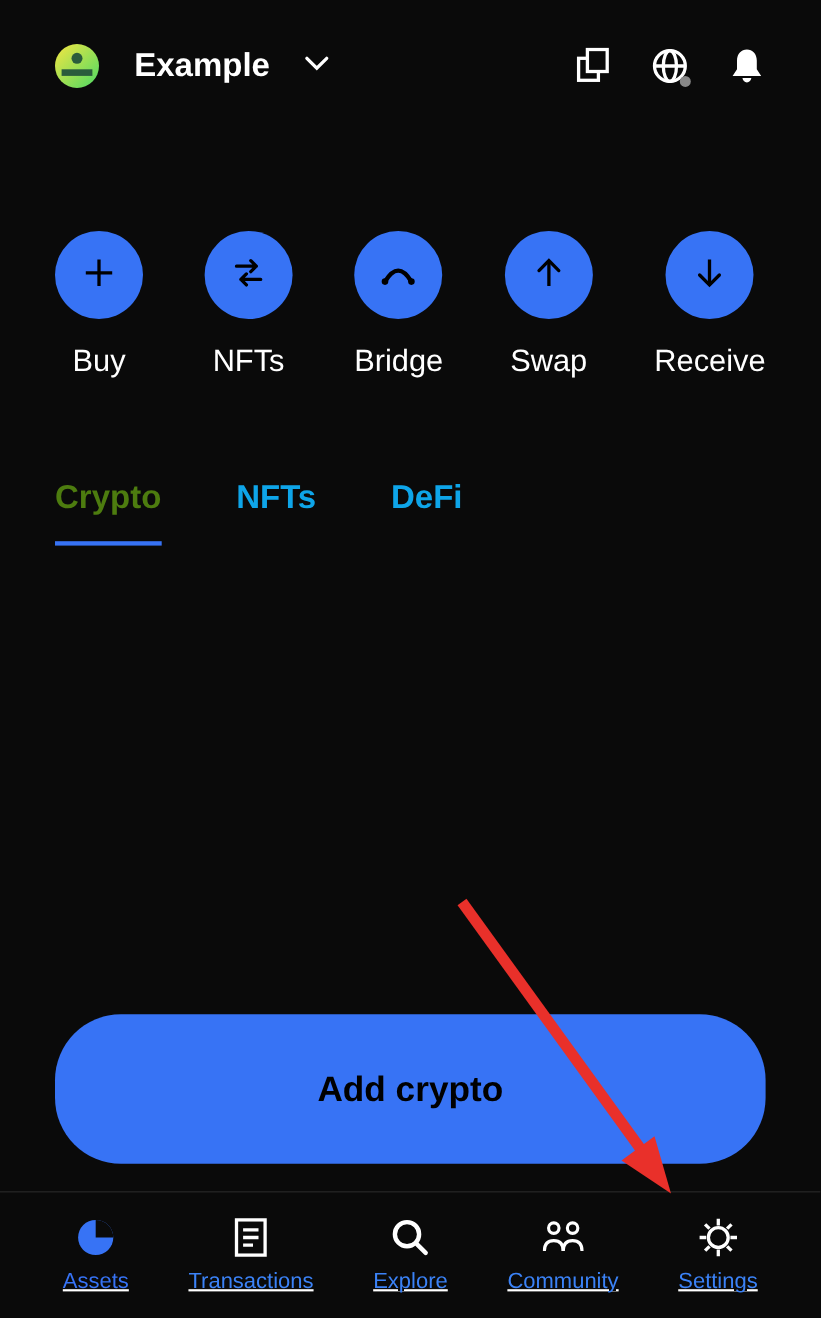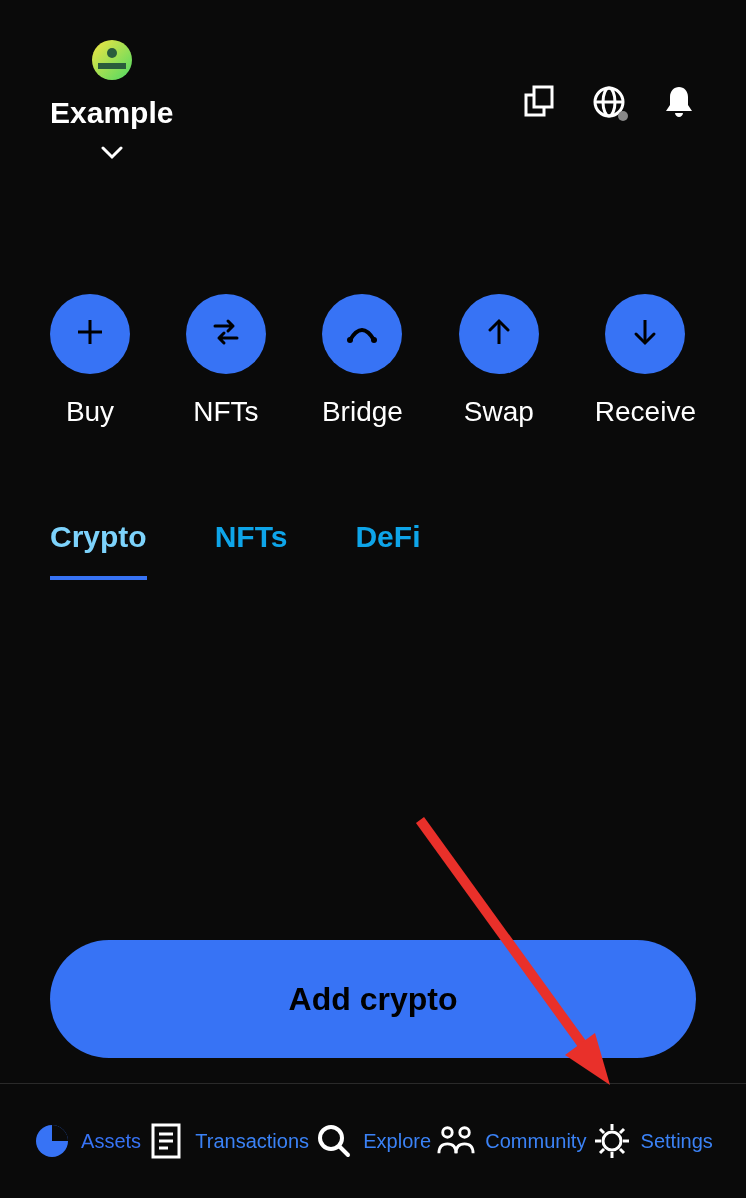--- a/index.html
+++ b/index.html
@@ -18,23 +18,22 @@
     }
     .header {
       display: flex;
       align-items: center;
       justify-content: space-between;
       padding: 40px 50px 20px 50px;
     }
     .account-selector {
       display: flex;
       align-items: center;
-      gap: 16px;
-      cursor: pointer;
-      flex-direction: column;
+      gap: 32px;
+      cursor: pointer;
     }
     .avatar {
       width: 40px;
       height: 40px;
       border-radius: 50%;
       background: linear-gradient(135deg, #f5e642 0%, #4cd964 100%);
       display: flex;
       align-items: center;
       justify-content: center;
       position: relative;
@@ -113,32 +112,32 @@
       padding: 52px 50px 0 50px;
     }
     .tab {
       font-size: 30px;
       font-weight: 600;
       padding-bottom: 22px;
       cursor: pointer;
       color: #0ea5e9;
     }
     .tab.active {
-      color: #7dd3fc;
+      color: #4d7c0f;
       border-bottom: 4px solid #3773f5;
     }
     .content-area {
       flex: 1;
     }
     .add-crypto-btn {
       position: absolute;
       left: 50px;
       right: 50px;
       bottom: 140px;
-      height: 118px;
+      height: 136px;
       background: #3773f5;
       border-radius: 60px;
       display: flex;
       align-items: center;
       justify-content: center;
       font-size: 32px;
       font-weight: 600;
       color: #000;
       cursor: pointer;
     }
@@ -150,24 +149,25 @@
       height: 115px;
       background: #0a0a0a;
       border-top: 1px solid #2a2a2a;
       display: flex;
       justify-content: space-around;
       align-items: center;
       padding: 0 30px;
     }
     .nav-item {
       display: flex;
-      flex-direction: row;
+      flex-direction: column;
       align-items: center;
       gap: 10px;
       cursor: pointer;
+      text-decoration: underline;
     }
     .nav-icon {
       width: 38px;
       height: 38px;
       display: flex;
       align-items: center;
       justify-content: center;
     }
     .nav-label {
       font-size: 20px;

